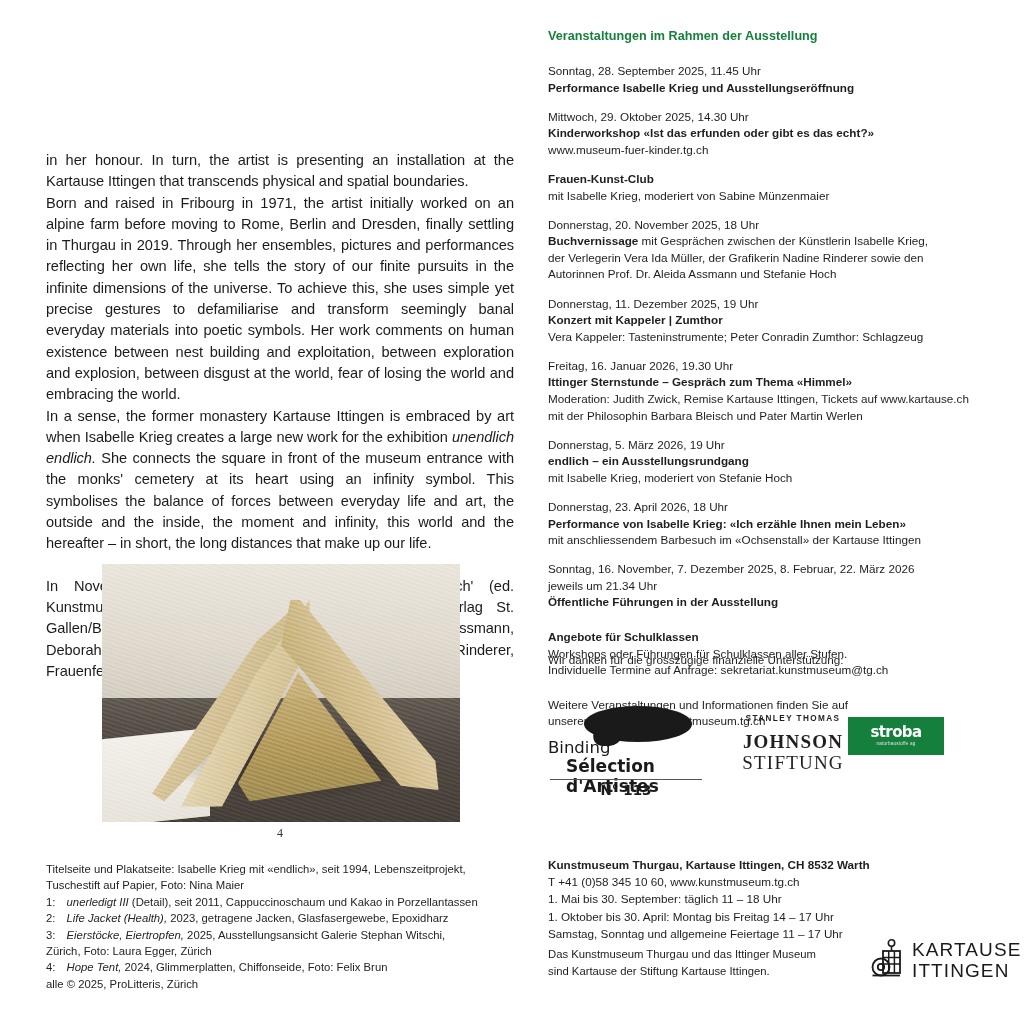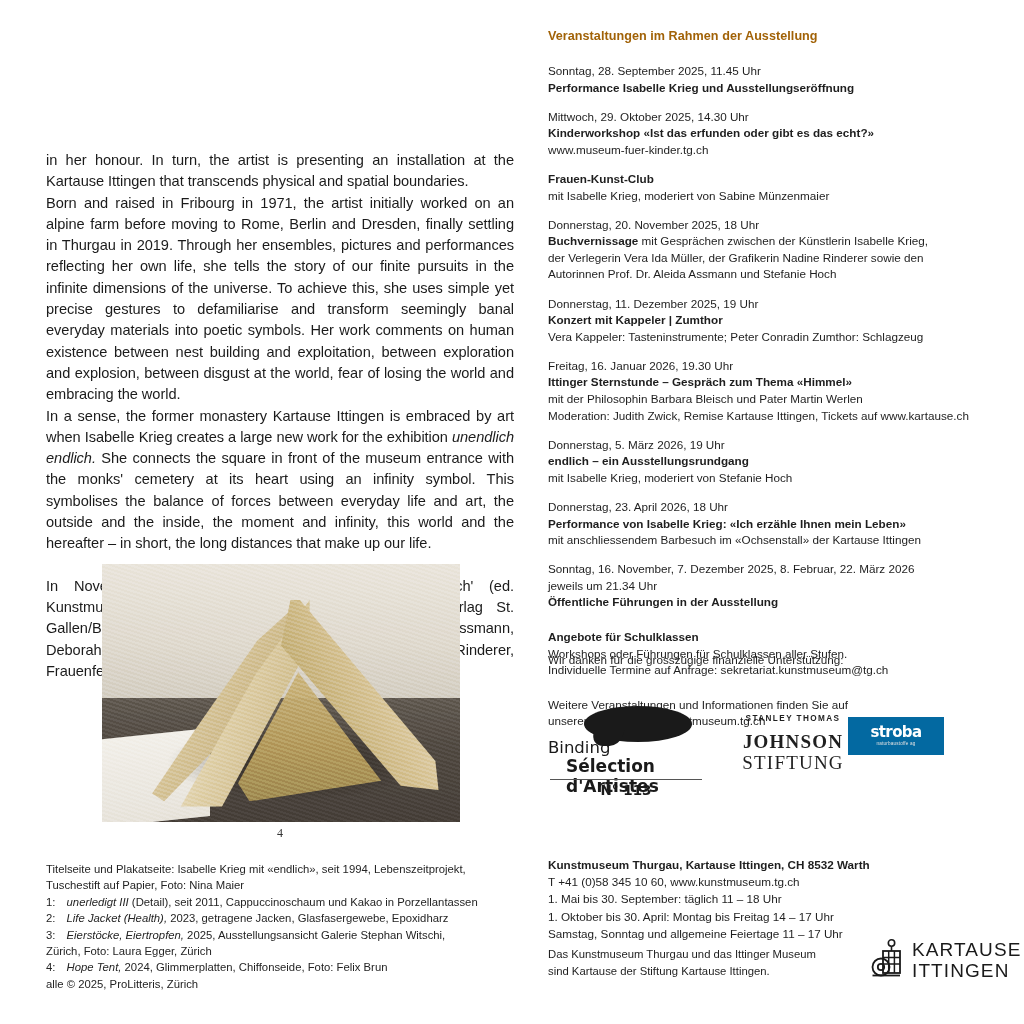--- a/index.html
+++ b/index.html
@@ -376,21 +376,21 @@
     <div><span>2: </span><i>Life Jacket (Health),</i><span> 2023, getragene Jacken, Glasfasergewebe, Epoxidharz</span></div>
     <div><span>3: </span><i>Eierstöcke, Eiertropfen,</i><span> 2025, Ausstellungsansicht Galerie Stephan Witschi,</span></div>
     <div><span>Zürich, Foto: Laura Egger, Zürich</span></div>
     <div><span>4: </span><i>Hope Tent,</i><span> 2024, Glimmerplatten, Chiffonseide, Foto: Felix Brun</span></div>
     <div><span>alle © 2025, ProLitteris, Zürich</span></div>
   </div>
 </div>
 
 <div class="col-right">
 
-  <div class="events-title" style="color: #a16207;">Veranstaltungen im Rahmen der Ausstellung</div>
+  <div class="events-title" style="color: #15803d;">Veranstaltungen im Rahmen der Ausstellung</div>
 
   <div class="events">
 
     <div class="event">
       <div class="date">Sonntag, 28. September 2025, 11.45 Uhr</div>
       <div class="name">Performance Isabelle Krieg und Ausstellungseröffnung</div>
     </div>
 
     <div class="event">
       <div class="date">Mittwoch, 29. Oktober 2025, 14.30 Uhr</div>
@@ -412,22 +412,22 @@
 
     <div class="event">
       <div class="date">Donnerstag, 11. Dezember 2025, 19 Uhr</div>
       <div class="name">Konzert mit Kappeler | Zumthor</div>
       <div class="sub">Vera Kappeler: Tasteninstrumente; Peter Conradin Zumthor: Schlagzeug</div>
     </div>
 
     <div class="event">
       <div class="date">Freitag, 16. Januar 2026, 19.30 Uhr</div>
       <div class="name">Ittinger Sternstunde – Gespräch zum Thema «Himmel»</div>
+      <div class="sub">Moderation: Judith Zwick, Remise Kartause Ittingen, Tickets auf www.kartause.ch</div>
       <div class="sub">mit der Philosophin Barbara Bleisch und Pater Martin Werlen</div>
-      <div class="sub">Moderation: Judith Zwick, Remise Kartause Ittingen, Tickets auf www.kartause.ch</div>
     </div>
 
     <div class="event">
       <div class="date">Donnerstag, 5. März 2026, 19 Uhr</div>
       <div class="name">endlich – ein Ausstellungsrundgang</div>
       <div class="sub">mit Isabelle Krieg, moderiert von Stefanie Hoch</div>
     </div>
 
     <div class="event">
       <div class="date">Donnerstag, 23. April 2026, 18 Uhr</div>
@@ -465,21 +465,21 @@
       <div class="rule"></div>
       <div class="b3">N° 113</div>
     </div>
 
     <div class="logo-johnson">
       <div class="st">STANLEY THOMAS</div>
       <div class="jn">JOHNSON</div>
       <div class="sf">STIFTUNG</div>
     </div>
 
-    <div class="logo-stroba" style="background: #0369a1; text-decoration: underline;">
+    <div class="logo-stroba" style="background: #15803d; text-decoration: underline;">
       <div class="sname">stroba</div>
       <div class="ssub">naturbaustoffe ag</div>
     </div>
 
   </div>
 
   <div class="contact">
     <div class="strong">Kunstmuseum Thurgau, Kartause Ittingen, CH 8532 Warth</div>
     <div>T +41 (0)58 345 10 60, www.kunstmuseum.tg.ch</div>
     <div>1. Mai bis 30. September: täglich 11 – 18 Uhr</div>

